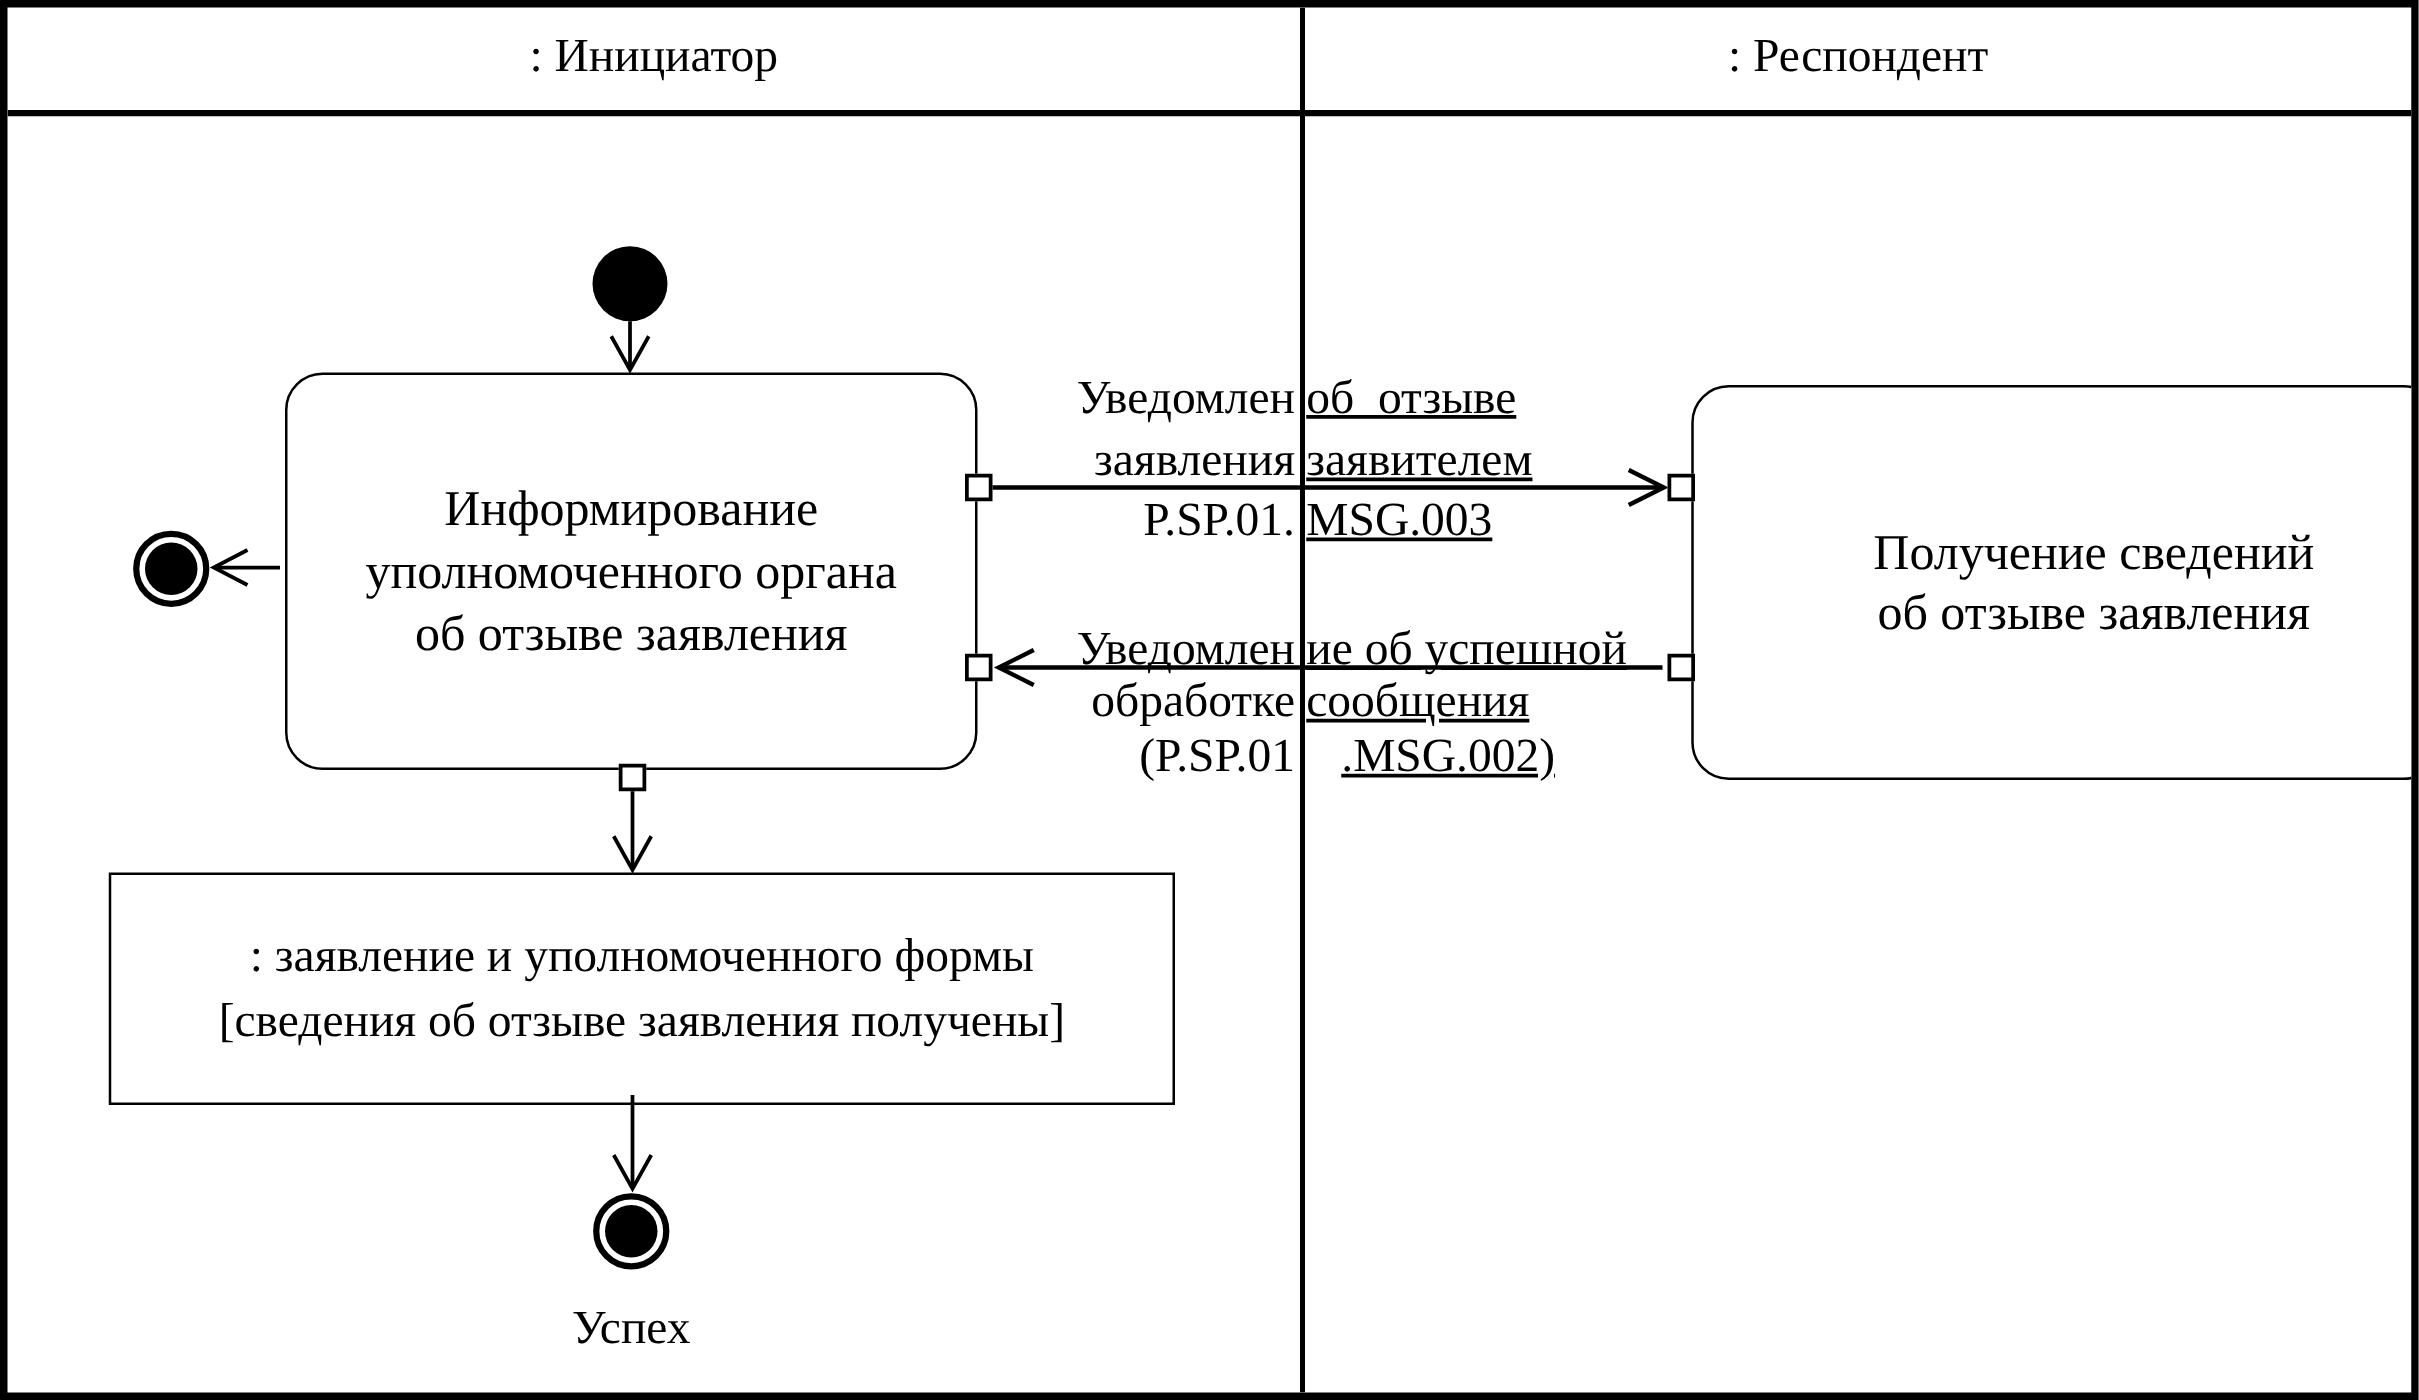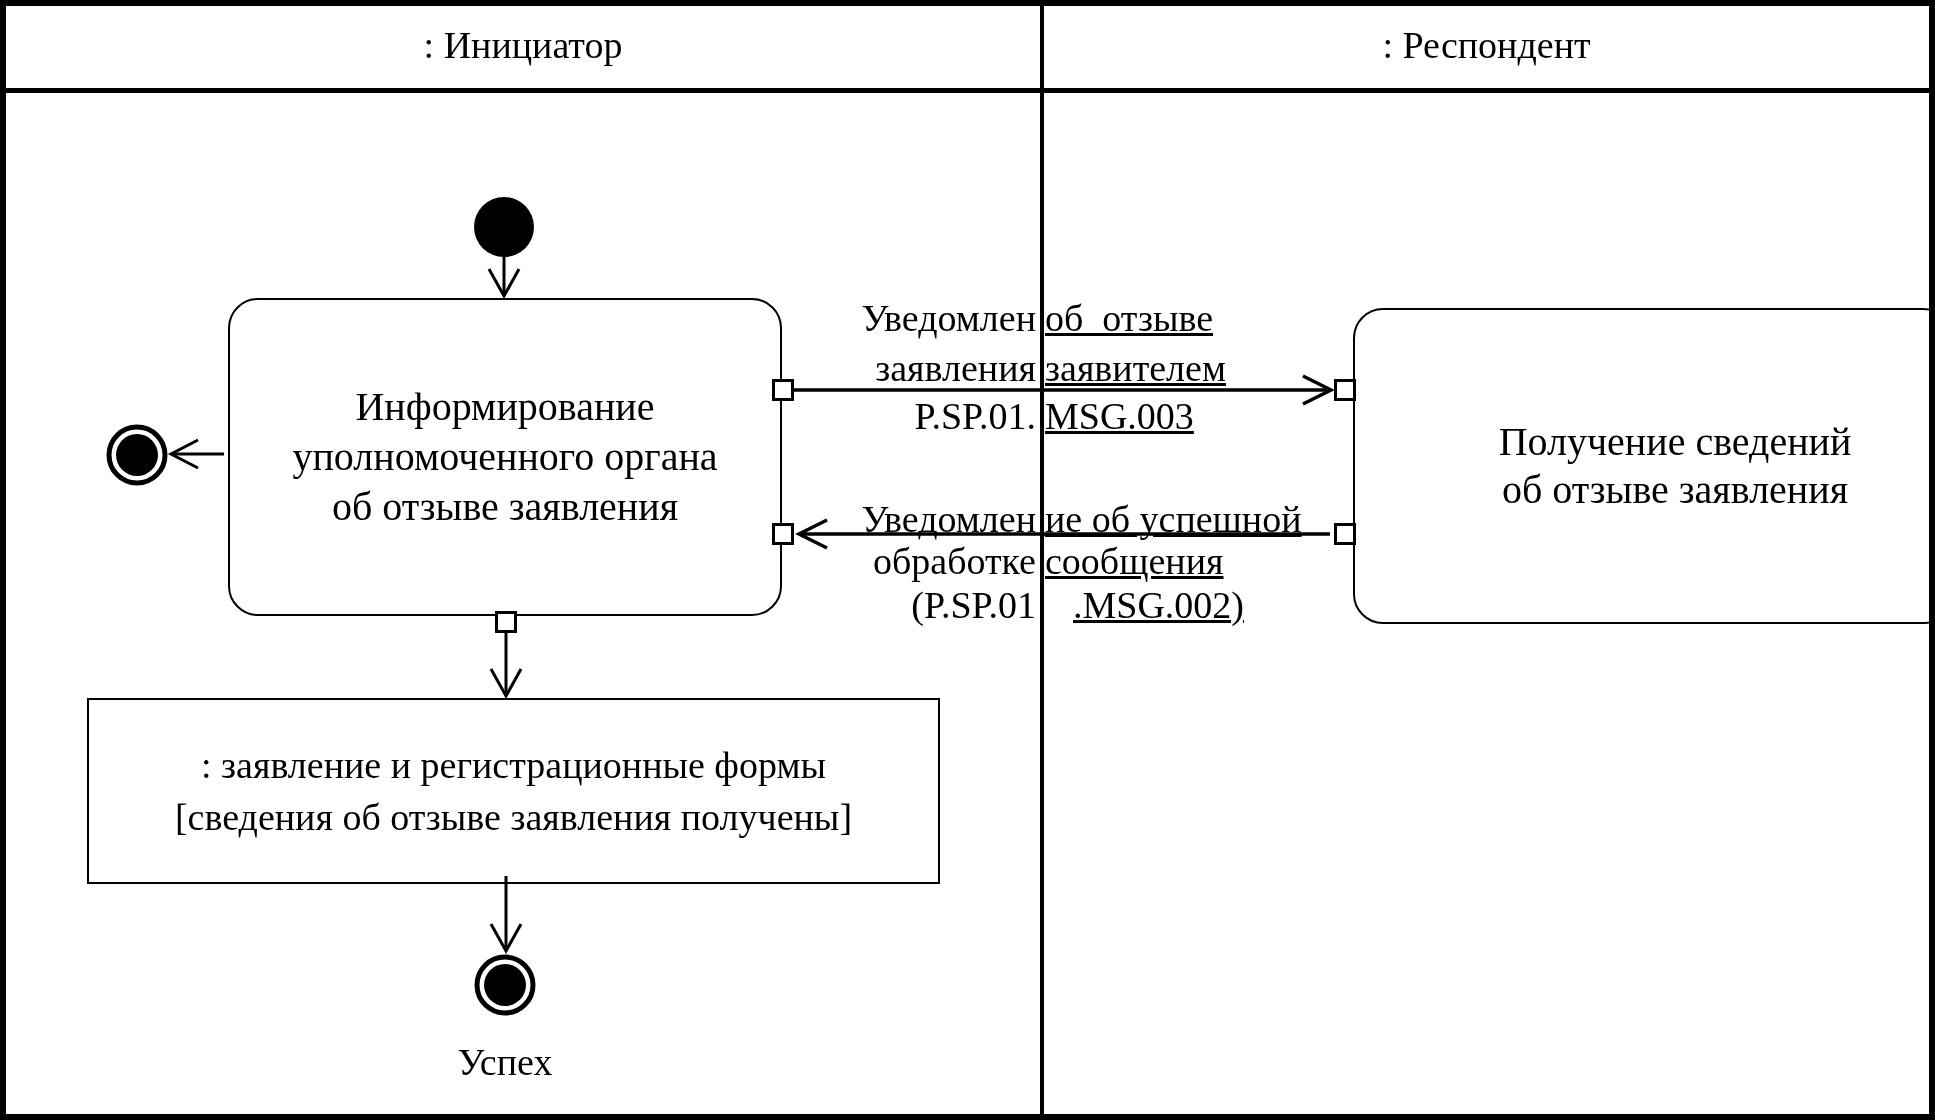--- a/index.html
+++ b/index.html
@@ -87,21 +87,21 @@
     <div>уполномоченного органа</div>
     <div>об отзыве заявления</div>
   </div>
 
   <div class="abs activity resp-activity">
     <div>Получение сведений</div>
     <div>об отзыве заявления</div>
   </div>
 
   <div class="abs object-node">
-    <div>: заявление и регистрационные формы</div>
+    <div>: заявление и уполномоченного формы</div>
     <div>[сведения об отзыве заявления получены]</div>
   </div>
 
   <div class="abs success-label">Успех</div>
 
   <div class="abs msg-line m1-1">
     <span class="seg seg-l">Уведомлен</span>
     <span class="seg seg-r">об  отзыве</span>
   </div>
   <div class="abs msg-line m1-2">

